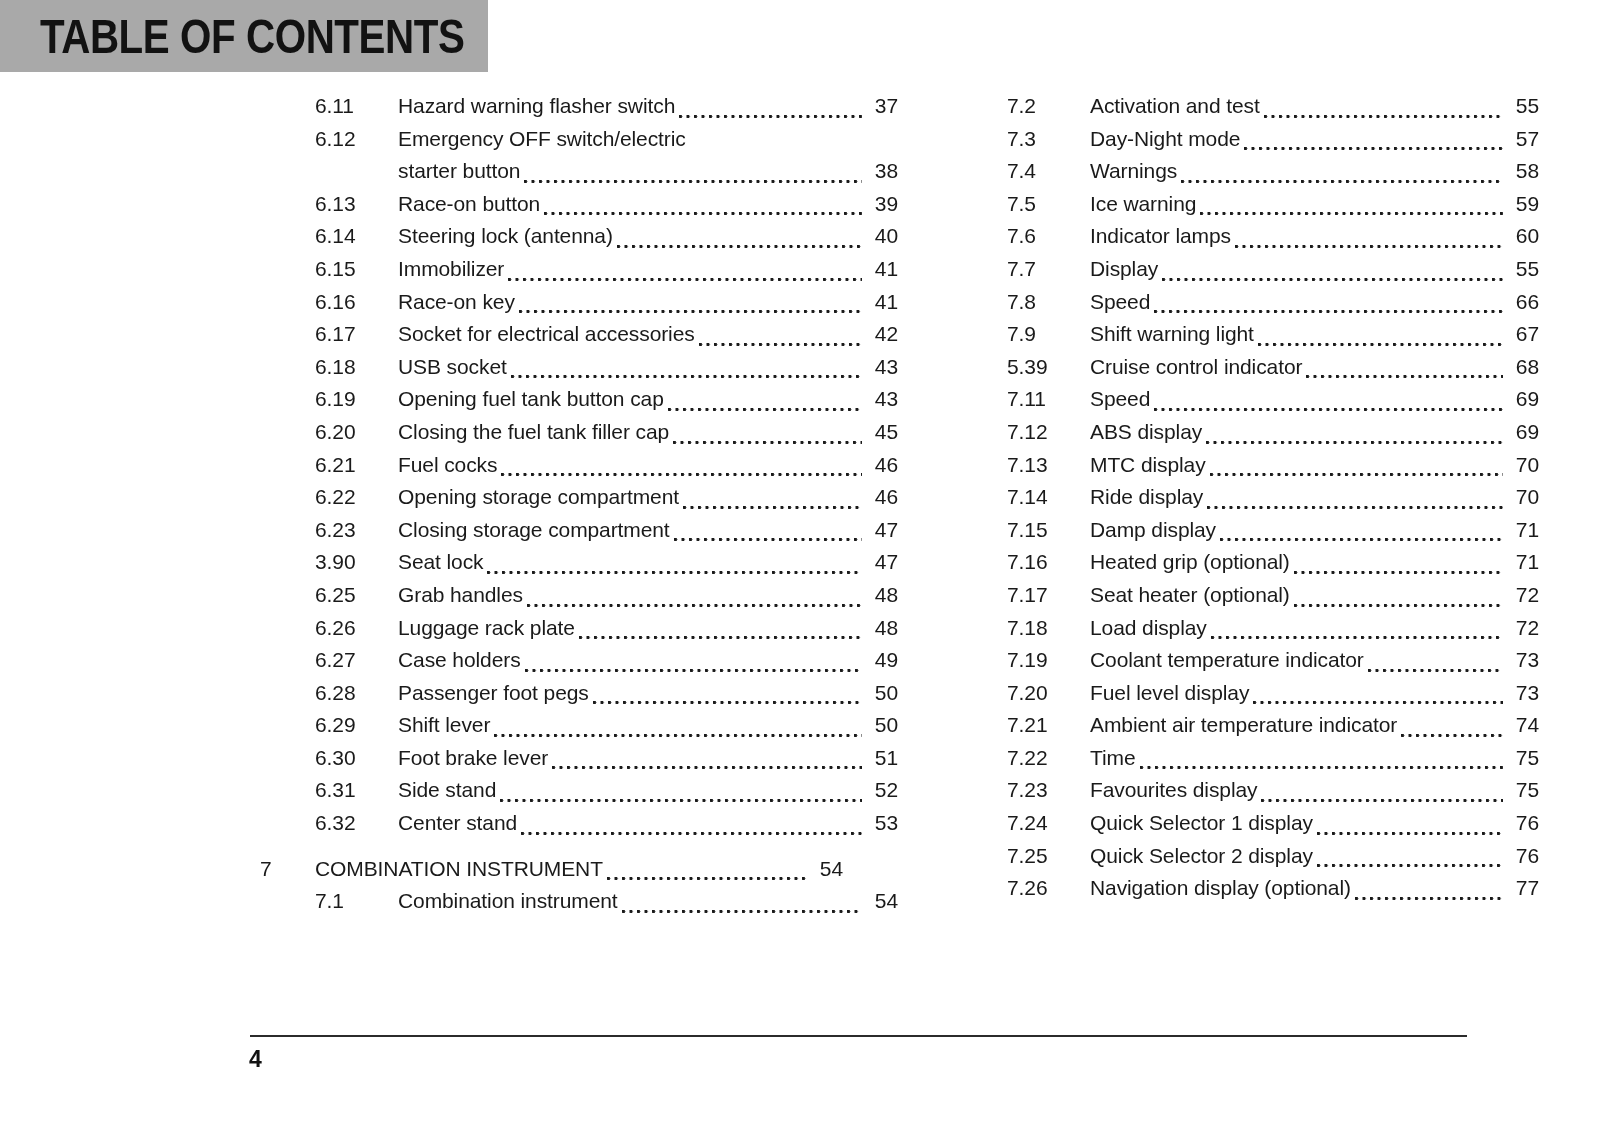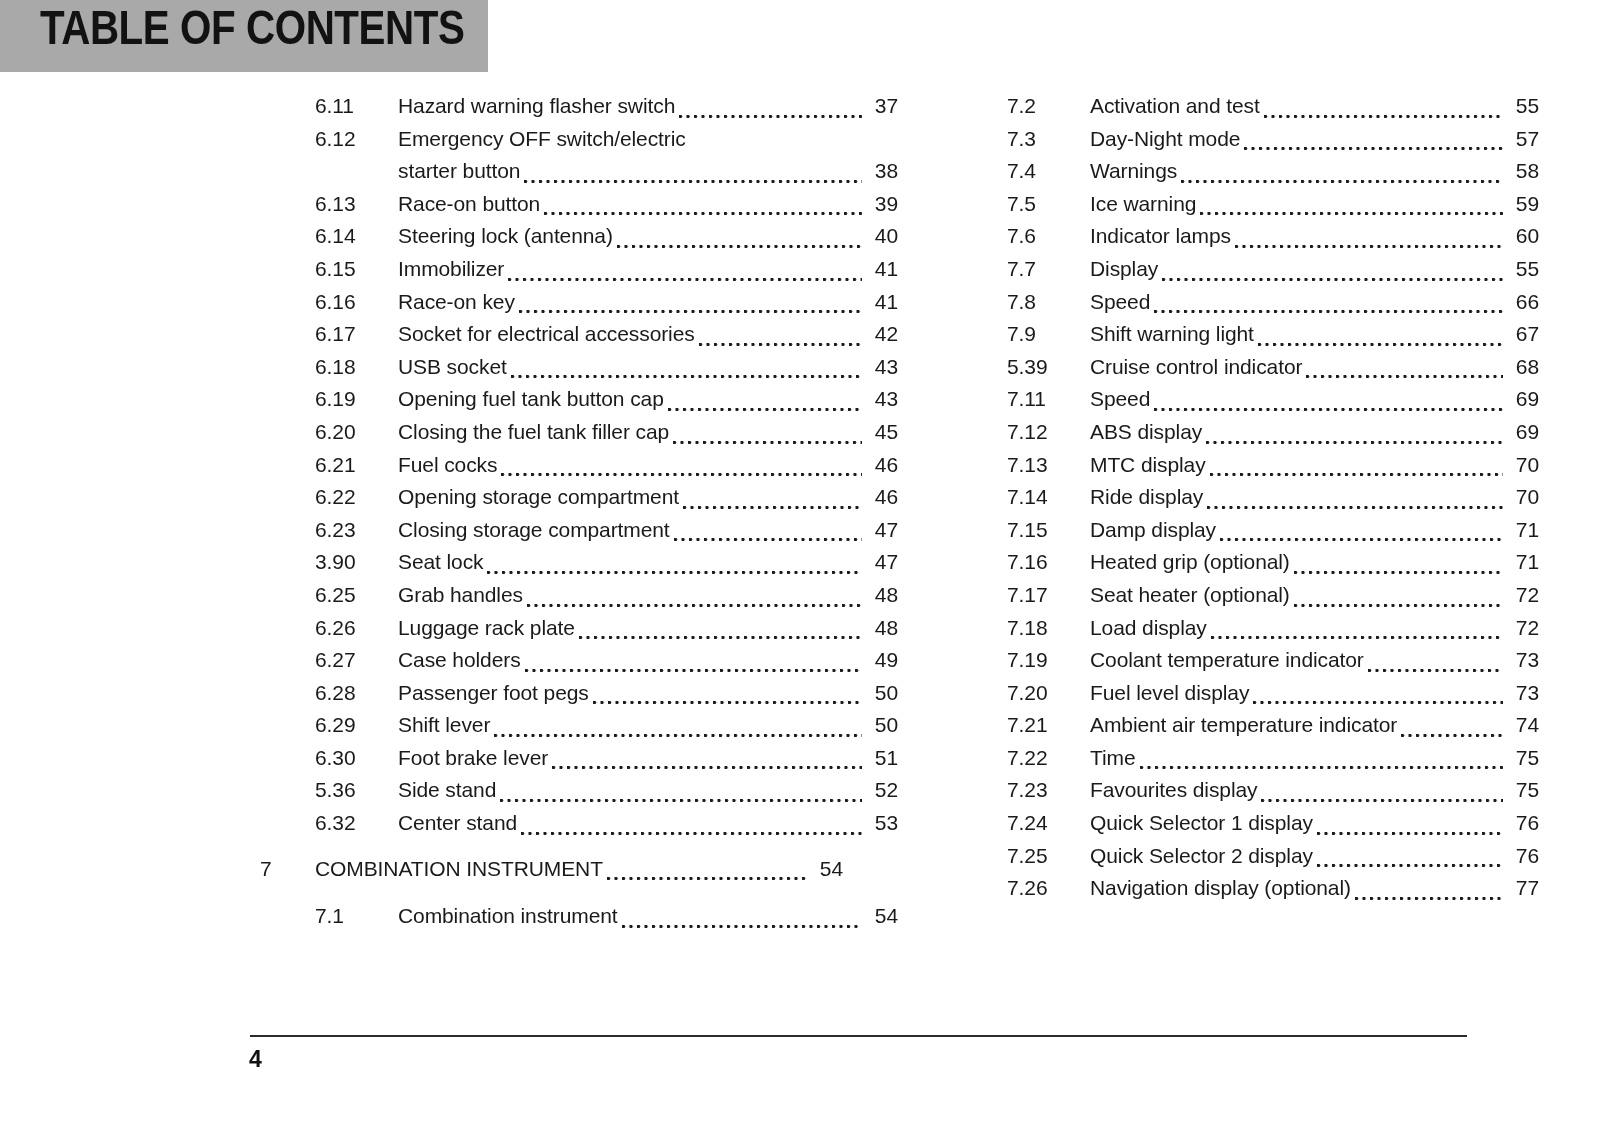--- a/index.html
+++ b/index.html
@@ -20,21 +20,21 @@
   }
   
   .header-band {
     position: absolute;
     left: 0;
     top: 0;
     width: 488px;
     height: 72px;
     background: #a9a9a9;
     display: flex;
-    align-items: flex-start;
+    align-items: center;
   }
   .header-text {
     font-weight: bold;
     font-size: 48px;
     color: #121212;
     margin-left: 40px;
     white-space: nowrap;
     letter-spacing: -0.5px;
     transform: scaleX(0.84);
     transform-origin: left center;
@@ -61,21 +61,20 @@
     line-height: 32.6px;
     width: 100%;
   }
   .toc-col-left .toc-row.sub {
     padding-left: 55px;
   }
   .toc-row.chapter {
     margin-top: 13px;
   }
   .toc-row.after-chapter {
-    margin-top: 15px;
   }
   .toc-num {
     flex: 0 0 83px;
     width: 83px;
   }
   .toc-row.chapter .toc-num {
     flex: 0 0 55px;
     width: 55px;
   }
   .toc-title {
@@ -242,21 +241,21 @@
         <span class="dot-leader"></span>
         <span class="toc-page">50</span>
       </div>
       <div class="toc-row sub">
         <span class="toc-num">6.30</span>
         <span class="toc-title">Foot brake lever</span>
         <span class="dot-leader"></span>
         <span class="toc-page">51</span>
       </div>
       <div class="toc-row sub">
-        <span class="toc-num">5.36</span>
+        <span class="toc-num">6.31</span>
         <span class="toc-title">Side stand</span>
         <span class="dot-leader"></span>
         <span class="toc-page">52</span>
       </div>
       <div class="toc-row sub">
         <span class="toc-num">6.32</span>
         <span class="toc-title">Center stand</span>
         <span class="dot-leader"></span>
         <span class="toc-page">53</span>
       </div>

